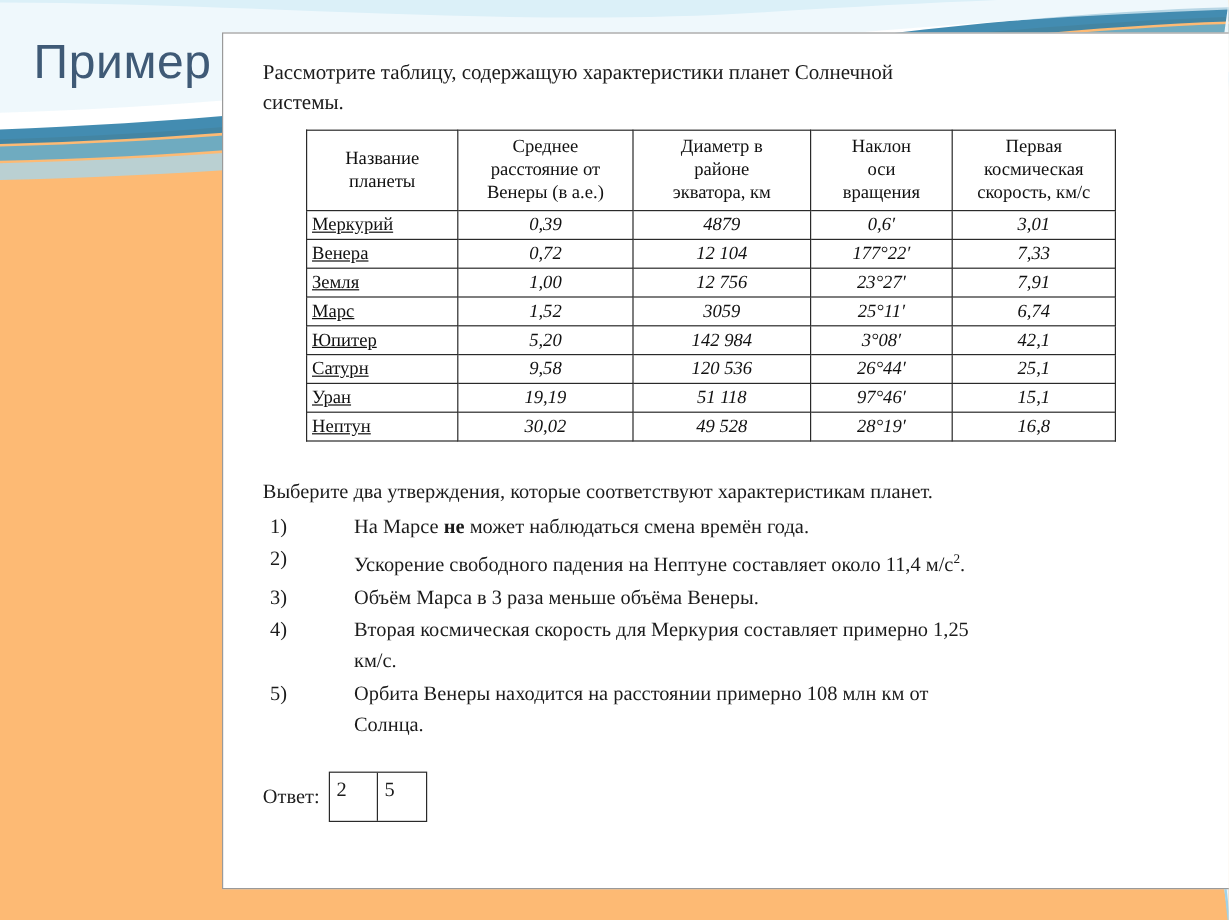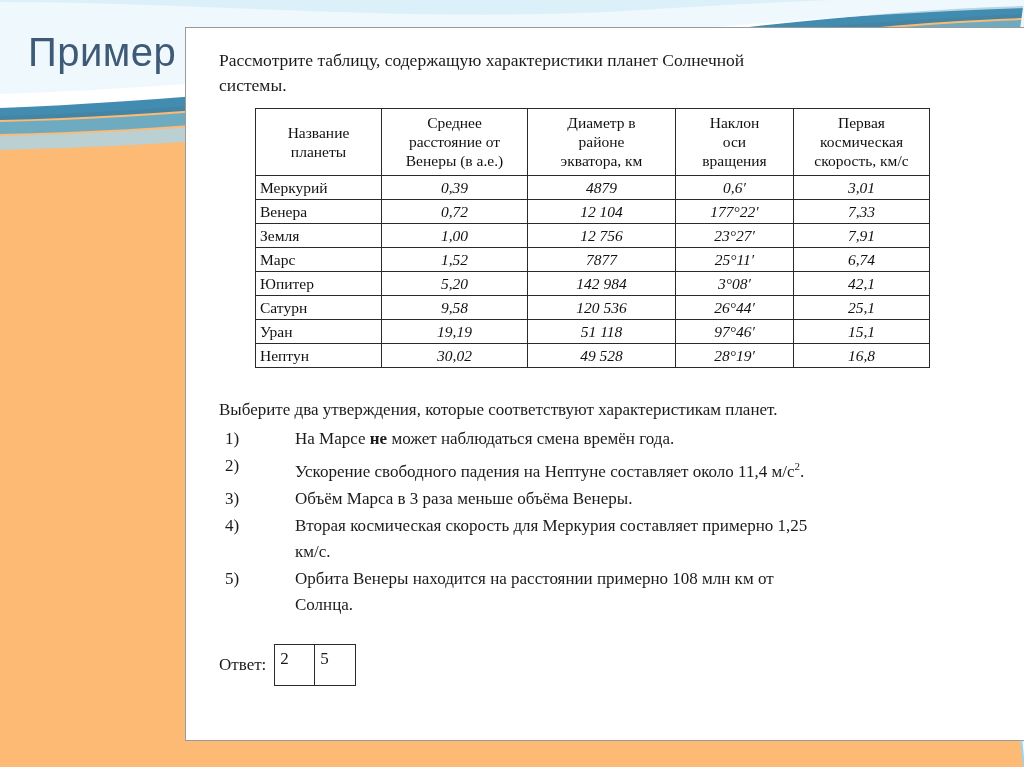--- a/index.html
+++ b/index.html
@@ -67,21 +67,21 @@
   table.planets thead th {
     text-align: center;
     line-height: 19px;
     padding: 4px 4px 5px 4px;
     vertical-align: middle;
   }
   table.planets tbody td {
     height: 23px;
     line-height: 21px;
   }
-  td.c-name { text-align: left; padding-left: 6px; }
+  td.c-name { text-align: left; padding-left: 6px; text-decoration: underline; }
   td.c-val { text-align: center; font-style: italic; }
   col.w0 { width: 126px; }
   col.w1 { width: 146px; }
   col.w2 { width: 148px; }
   col.w3 { width: 118px; }
   col.w4 { width: 136px; }
 
   .q-lead {
     margin-top: 32px;
     font-size: 17px;
@@ -216,21 +216,21 @@
           <tr>
             <td class="c-name">Земля</td>
             <td class="c-val">1,00</td>
             <td class="c-val">12 756</td>
             <td class="c-val">23°27′</td>
             <td class="c-val">7,91</td>
           </tr>
           <tr>
             <td class="c-name">Марс</td>
             <td class="c-val">1,52</td>
-            <td class="c-val">7877</td>
+            <td class="c-val">3059</td>
             <td class="c-val">25°11′</td>
             <td class="c-val">6,74</td>
           </tr>
           <tr>
             <td class="c-name">Юпитер</td>
             <td class="c-val">5,20</td>
             <td class="c-val">142 984</td>
             <td class="c-val">3°08′</td>
             <td class="c-val">42,1</td>
           </tr>

